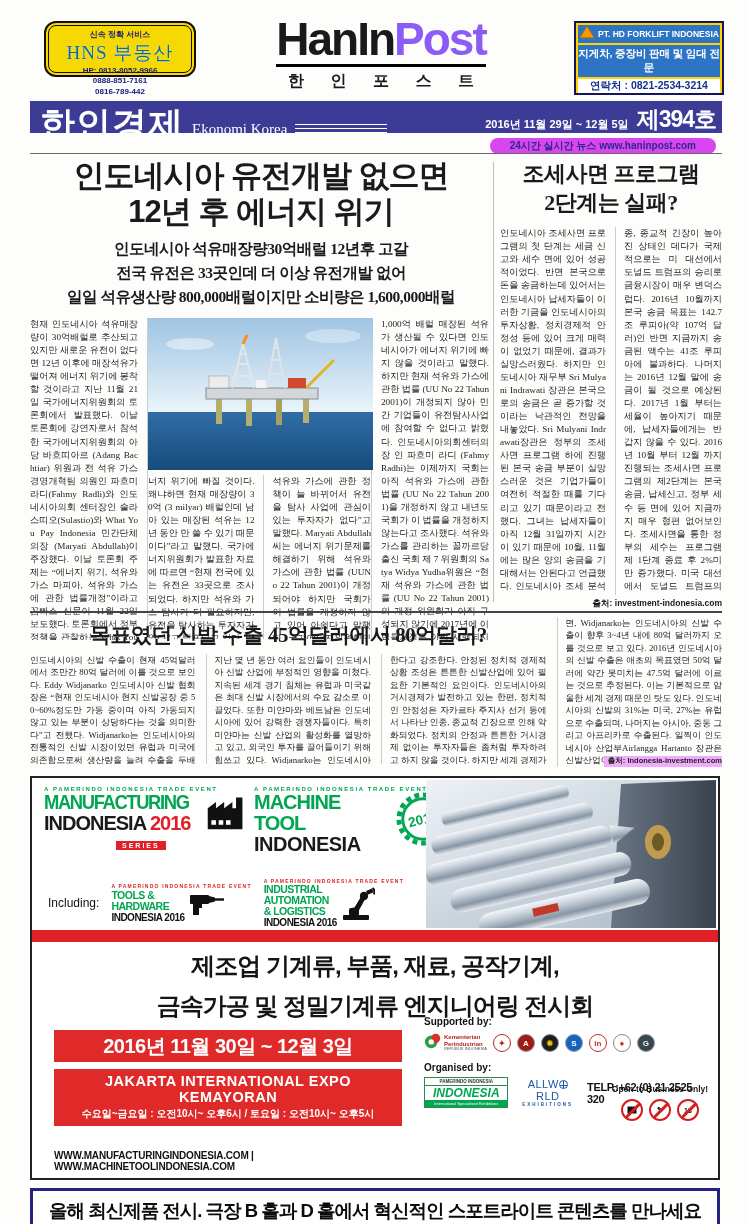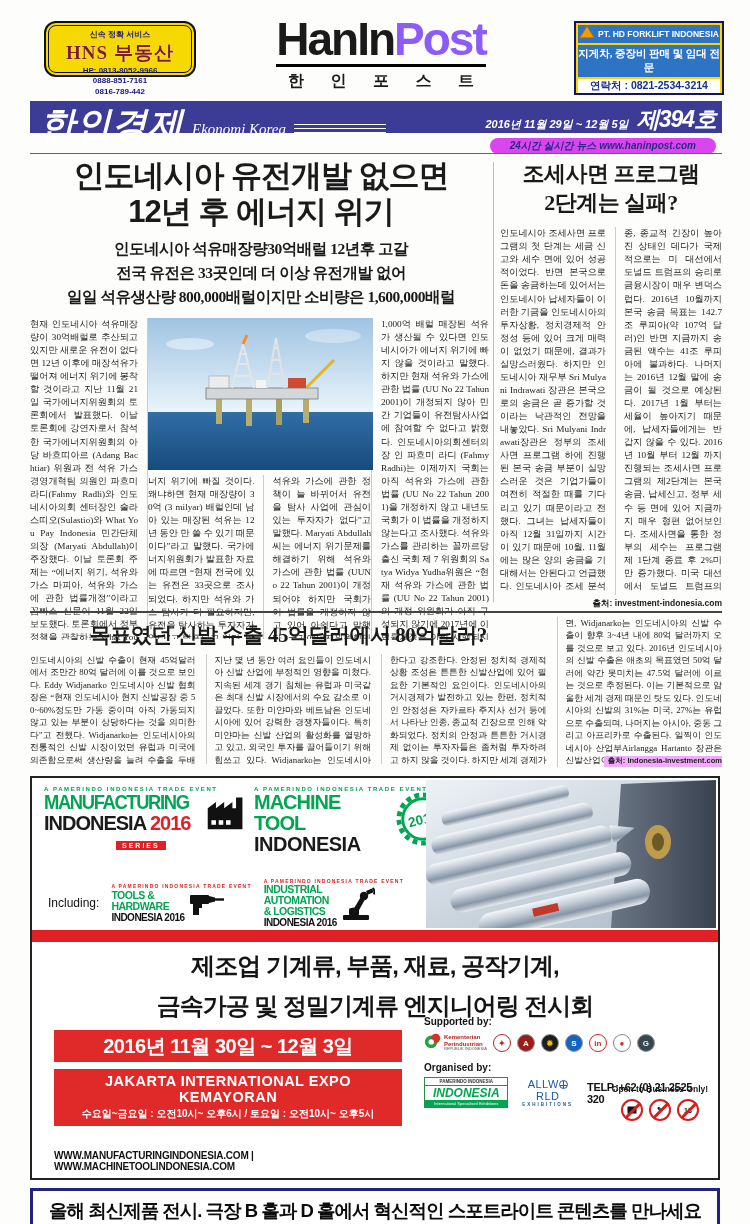--- a/index.html
+++ b/index.html
@@ -8,41 +8,41 @@
     position:relative; width:750px; height:1224px; margin:0 auto;
     background:#fdfdfc; overflow:hidden;
     font-family:"Liberation Sans", sans-serif; color:#1a1a1a;
   }
   
   .hns-ad { position:absolute; left:44px; top:21px; width:152px; height:56px;
     background:#f6d803; border:2px solid #111; border-radius:12px; padding:2px; }
   .hns-ad .inner { width:100%; height:100%; border:1px solid #111; border-radius:8px;
     text-align:center; padding-top:3px; }
   .hns-tagline { font-size:8px; font-weight:bold; color:#17177e; }
-  .hns-title { font-size:19px; font-weight:700; color:#7f1d1d; font-family:"Liberation Serif", serif;
+  .hns-title { font-size:19px; font-weight:400; color:#0369a1; font-family:"Liberation Serif", serif;
     text-shadow:0 0 1px #fff; letter-spacing:1px; }
   .hns-phone { font-size:8px; font-weight:bold; color:#17177e; line-height:1.3; }
   .logo-block { position:absolute; left:256px; top:16px; width:250px; text-align:center; }
   .logo-en { font-size:46px; font-weight:900; letter-spacing:-2px; line-height:1;
     border-bottom:3px solid #000; display:inline-block; padding-bottom:2px; }
   .logo-en .red { color:#8b5cf6; }
   .logo-ko { font-size:16px; font-weight:800; letter-spacing:11px; margin-top:4px; margin-left:11px; }
   .fork-ad { position:absolute; left:574px; top:21px; width:150px; height:74px;
     border:2px solid #15155f; background:#2e74c5; }
   .fork-in { border:2px solid #ffd400; height:100%; display:flex; flex-direction:column; }
   .fork-r1 { display:flex; align-items:center; justify-content:center; gap:3px; flex:1; }
   .fork-company { color:#fff; font-size:8.5px; font-weight:800; }
   .fork-r2 { border-top:2px solid #ffd400; border-bottom:2px solid #ffd400;
     color:#fff; font-size:10.5px; font-weight:800; text-align:center; padding:2px 0;
     font-family:"Liberation Serif", serif; }
   .fork-r3 { background:#fff; color:#16318f; font-size:10.5px; font-weight:800;
     text-align:center; flex:1; display:flex; align-items:center; justify-content:center; }
   
   .section-bar { position:absolute; left:30px; top:101px; width:692px; height:32px;
-    background:#3c3c96; color:#fff;font-style:italic; }
+    background:#3c3c96; color:#fff; }
   .sb-left { position:absolute; left:10px; top:2px; display:flex; align-items:flex-end; gap:8px; }
   .sb-title { font-size:35px; font-weight:900; line-height:1.2; letter-spacing:1px; }
   .sb-sub { font-family:"Liberation Serif", serif; font-size:15px; padding-bottom:7px; }
   .sb-lines { width:92px; height:9px; border-top:1px solid #fff; border-bottom:1px solid #fff;
     margin-bottom:12px; position:relative; }
   .sb-lines::after { content:""; position:absolute; left:0; right:0; top:3px; border-top:1px solid #fff; }
   .sb-right { position:absolute; right:6px; top:3px; text-align:right; }
   .sb-date { font-size:11px; font-weight:bold; display:inline-block; margin-right:8px; vertical-align:bottom; padding-bottom:3px;}
   .sb-issue { font-size:23px; font-weight:900; display:inline-block; letter-spacing:-1px; }
   .sb-pill { margin-top:2px; background:#d946ef; color:#2a2a86; font-size:10px; font-weight:bold;

